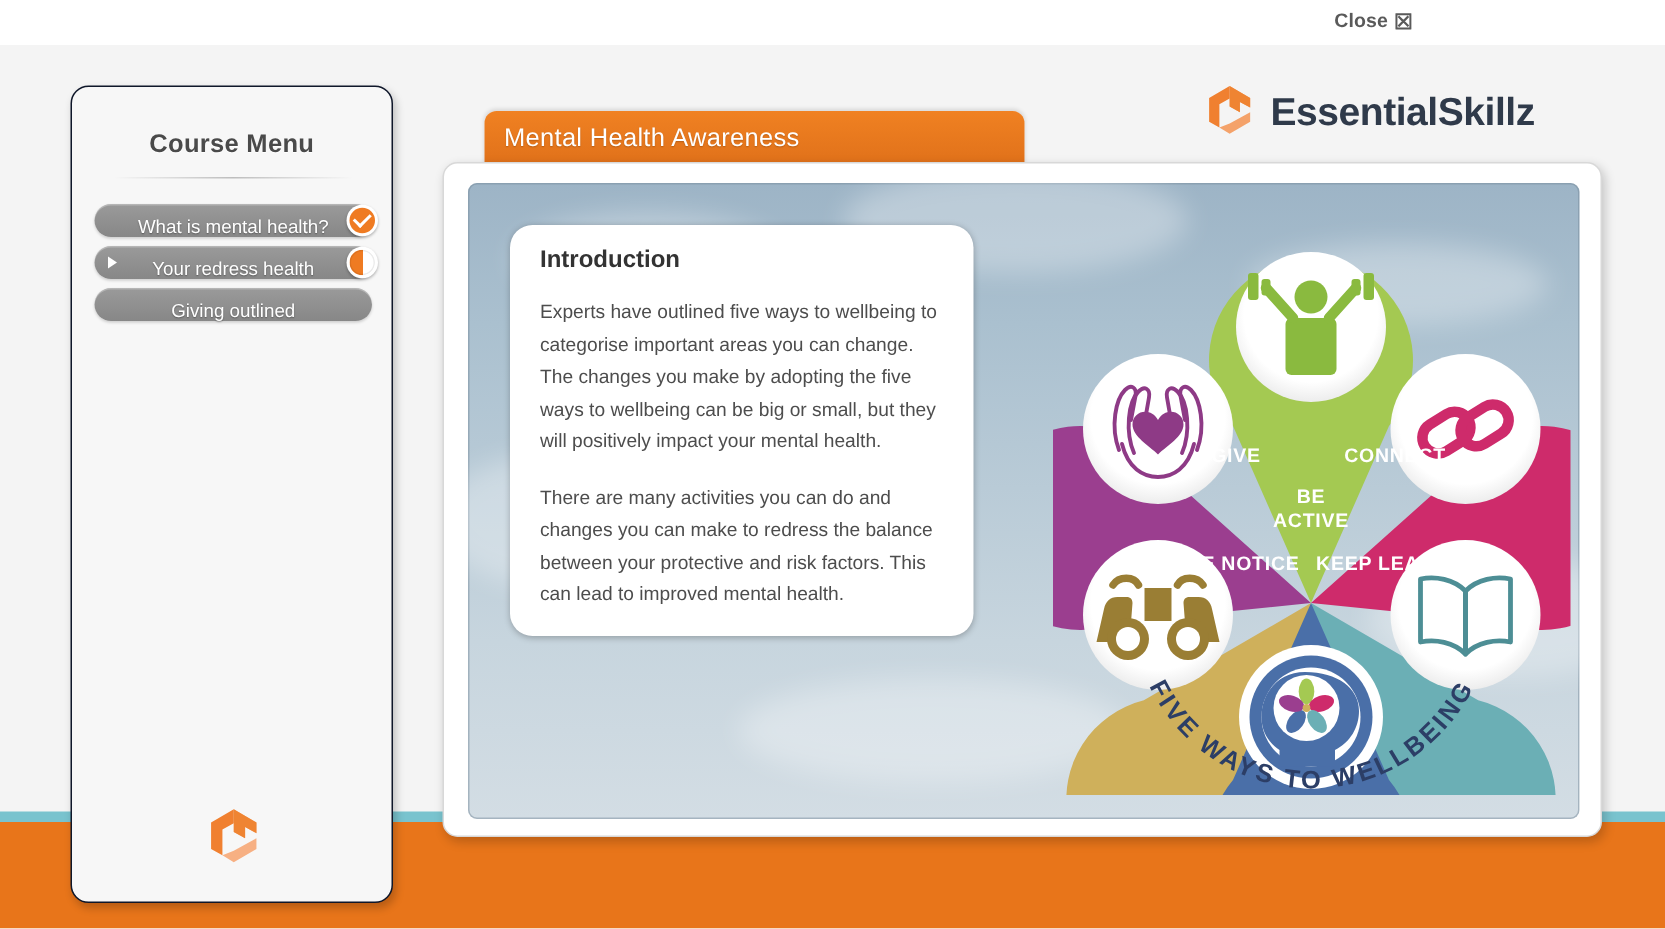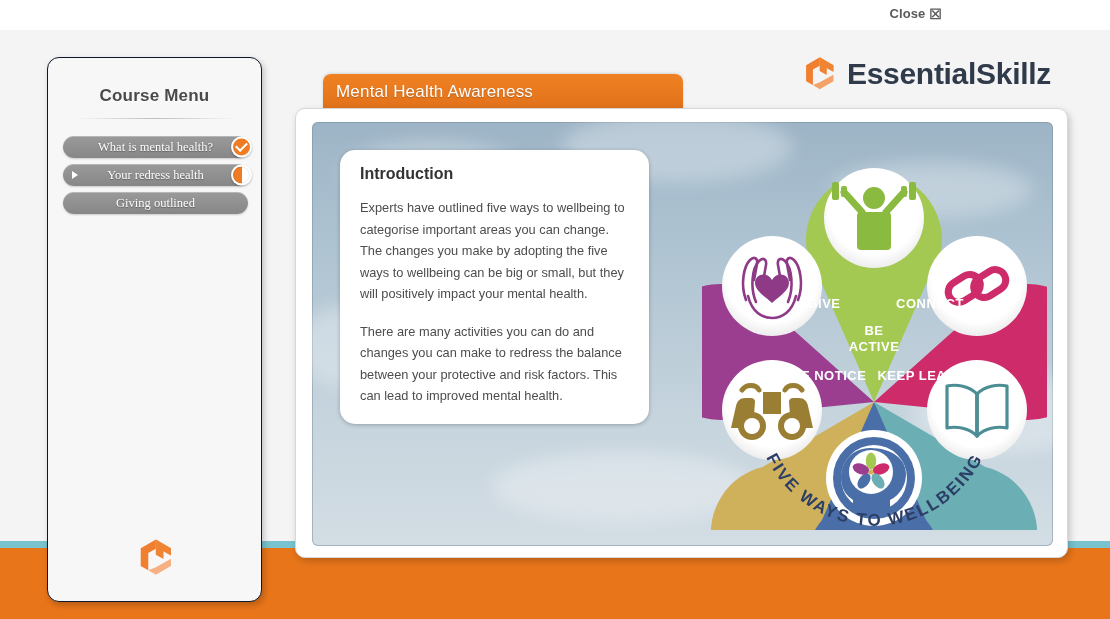--- a/index.html
+++ b/index.html
@@ -98,24 +98,23 @@
     width: 185px;
   }
   .menu-item {
     position: relative;
     height: 22px;
     margin-bottom: 6px;
     border-radius: 11px;
     background: linear-gradient(to bottom, #9a9a9a, #878787);
     box-shadow: inset 0 1px 0 rgba(255,255,255,.28), 0 1px 2px rgba(0,0,0,.18);
     display: flex;
-    align-items: center;
+    align-items: flex-end;
     justify-content: center;
     cursor: pointer;
-    font-family: Liberation Serif, serif;
   }
   .menu-item-label {
     font-size: 12.5px;
     color: #ffffff;
     font-weight: normal;
     text-shadow: 0 1px 1px rgba(0,0,0,.35);
     white-space: nowrap;
   }
   .menu-arrow {
     position: absolute;
@@ -284,21 +283,21 @@
   <div class="teal-rule"></div>
   <div class="footer-bar"></div>
 
   <div style="position:absolute;left:800px;top:25px;display:flex;align-items:center;gap:9px;">
     <svg width="38" height="38" viewBox="0 0 100 100">
       <path d="M52 6 L88 27 L88 44 L70 34 L70 52 L52 42 Z" fill="#f4a26a"></path>
       <path d="M52 6 L16 27 L16 69 L34 79 L34 38 L52 28 Z" fill="#f08030"></path>
       <path d="M34 79 L52 90 L88 69 L88 52 L52 72 Z" fill="#f4a26a"></path>
       <path d="M52 42 L70 52 L70 34 L88 44 L88 27 L52 6 Z" fill="#ef8432"></path>
     </svg>
-    <span style="font-size:30px;font-weight:bold;color:#2f3a4a;letter-spacing:-.3px;">EssentialSkillz</span>
+    <span style="font-size:26px;font-weight:bold;color:#2f3a4a;letter-spacing:-.3px;">EssentialSkillz</span>
   </div>
 
   <div class="menu-panel">
     <div class="menu-title">Course Menu</div>
     <div class="menu-rule"></div>
 
     <div class="menu-items">
 
       <div class="menu-item">
         <span class="menu-item-label">What is mental health?</span>

